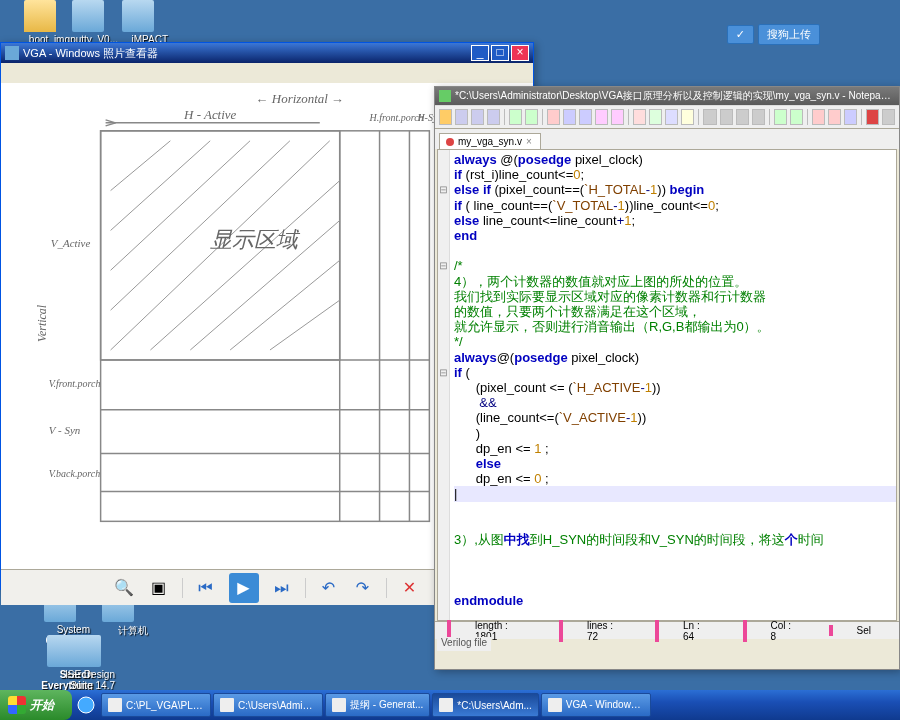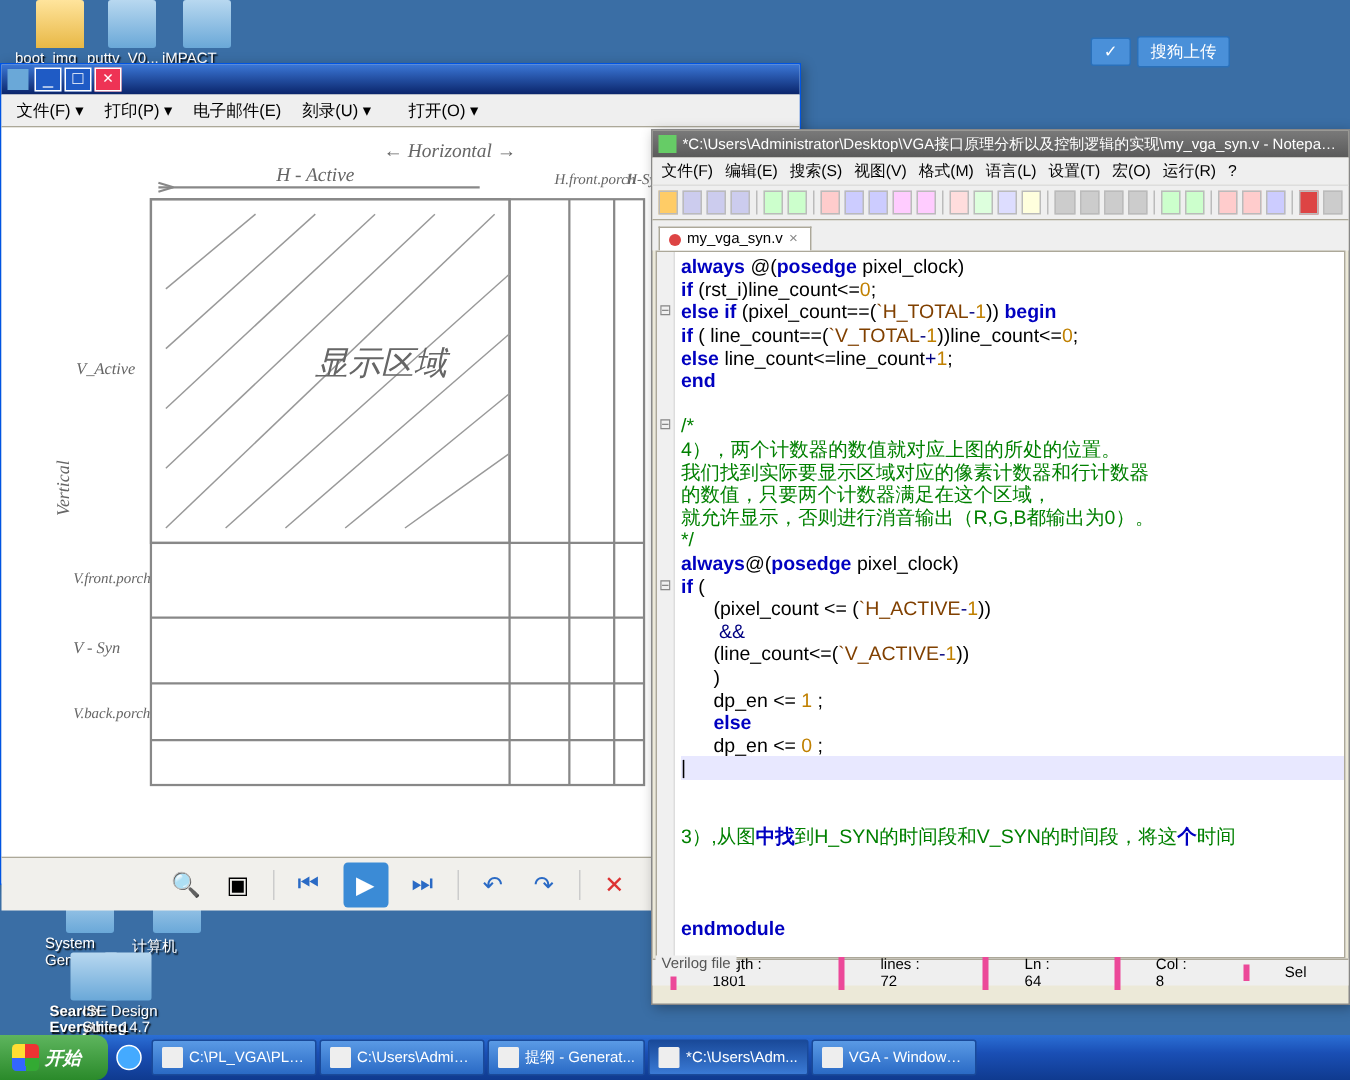--- a/index.html
+++ b/index.html
@@ -1,38 +1,38 @@
 <!DOCTYPE html>
 <html><head>
 <meta charset="utf-8">
 <style>
 * { margin: 0; padding: 0; box-sizing: border-box; font-family: "Microsoft YaHei", Tahoma, sans-serif; }
 body { width: 900px; height: 720px; background: #3a6ea5; overflow: hidden; position: relative; }
 
 
-.desktop-icon { position: absolute; width: 60px; text-align: left; color: #fff; font-size: 10px; cursor: pointer; }
+.desktop-icon { position: absolute; width: 60px; text-align: right; color: #fff; font-size: 10px; cursor: pointer; }
 .desktop-icon .ico { width: 32px; height: 32px; margin: 0 auto 2px; display: flex; align-items: center; justify-content: center; }
 .desktop-icon .lbl { text-shadow: 1px 1px 1px #000; }
 .folder-ico { background: linear-gradient(#ffe49c, #e8b846); border-radius: 2px 2px 0 0; }
 .app-ico { background: linear-gradient(#b8d8f0, #6aa8d8); border-radius: 2px; }
 
 
 .topright { position: absolute; top: 24px; right: 80px; display: flex; gap: 4px; align-items: center; }
 .topright .badge { background: #4a90d9; color: #fff; padding: 2px 8px; font-size: 11px; border-radius: 2px; border: 1px solid #2a70b9; }
 
 
 .photoviewer { position: absolute; left: 0; top: 42px; width: 534px; height: 548px; background: #ece9d8; border: 1px solid #0054e3; box-shadow: 2px 2px 8px rgba(0,0,0,.3); }
 .photoviewer .titlebar { height: 20px; background: linear-gradient(#3b77d6, #0a246a); color: #fff; display: flex; align-items: center; padding: 0 4px; font-size: 11px; }
 .photoviewer .titlebar .title-icon { width: 14px; height: 14px; background: #6aa8d8; margin-right: 4px; }
 .photoviewer .titlebar .title { flex: 1; }
 .photoviewer .winbtns { display: flex; gap: 2px; }
 .photoviewer .winbtns span { width: 18px; height: 16px; background: #1f5bc5; border: 1px solid #fff; text-align: center; line-height: 12px; font-size: 12px; cursor: pointer; }
 .photoviewer .menubar { height: 22px; background: #efefef; border-bottom: 1px solid #aca899; display: flex; align-items: center; font-size: 11px; padding: 0 4px; gap: 2px; }
 .photoviewer .menubar span { padding: 2px 6px; cursor: pointer; }
-.photoviewer .img-area { background: #fff; height: 486px; position: relative; overflow: hidden; }
+.photoviewer .img-area { background: #fff; height: 486px; position: relative; overflow: hidden; margin-top: 20px; }
 .sketch { position: absolute; inset: 0; }
 .sketch line, .sketch rect, .sketch path { stroke: #888; stroke-width: 1.5; fill: none; }
 .sketch text { fill: #666; font: italic 13px "Comic Sans MS", cursive; }
 .sketch .hatchline { stroke: #999; stroke-width: 1; }
 .photoviewer .toolbar { height: 36px; background: #f1f0ec; border-top: 1px solid #aca899; display: flex; align-items: center; justify-content: center; gap: 12px; }
 .photoviewer .tbtn { width: 22px; height: 22px; display: flex; align-items: center; justify-content: center; cursor: pointer; border-radius: 2px; }
 .photoviewer .tbtn.big { width: 30px; height: 30px; background: #3b8bd6; color: #fff; border-radius: 3px; }
 
 
 .npp { position: absolute; left: 434px; top: 86px; width: 466px; height: 584px; background: #ece9d8; border: 1px solid #888; box-shadow: 2px 2px 8px rgba(0,0,0,.3); }
@@ -106,34 +106,27 @@
   </div>
 
 <div class="topright">
   <span class="badge">✓</span>
   <span class="badge">搜狗上传</span>
 </div>
 
 <div class="photoviewer">
   <div class="titlebar">
     <div class="title-icon"></div>
+    <div class="title">VGA - Windows 照片查看器</div>
     <div class="winbtns">
       <span>_</span>
       <span>□</span>
       <span style="background:#e35;">×</span>
     </div>
   </div>
-  <div class="menubar" id="pv-menus">
-      <span>文件(F) ▾</span>
-      <span>打印(P) ▾</span>
-      <span>电子邮件(E)</span>
-      <span>刻录(U) ▾</span>
-      <span style="border-left: 1px solid rgb(170, 170, 170); margin: 0px 4px; padding: 0px;"></span>
-      <span>打开(O) ▾</span>
-    </div>
   <div class="img-area">
     <svg class="sketch" viewBox="0 0 534 486">
       <text x="300" y="20" text-anchor="middle">← Horizontal →</text>
       <line x1="105" y1="40" x2="320" y2="40"></line>
         <line x1="105" y1="37" x2="115" y2="40"></line>
         <line x1="105" y1="43" x2="115" y2="40"></line>
       <text x="210" y="36" text-anchor="middle">H - Active</text>
       <text x="370" y="38" style="font-size:10px">H.front.porch</text>
       <text x="418" y="38" style="font-size:10px">H-Sy</text>
       <rect x="100" y="48" width="240" height="230"></rect>
@@ -175,32 +168,20 @@
     <span style="border-left:1px solid #ccc;height:20px"></span>
     <div class="tbtn" style="color:#d33">✕</div>
   </div>
 </div>
 
 <div class="npp">
   <div class="titlebar">
     <span style="width:12px;height:12px;background:#6c6;margin-right:4px"></span>
     <div class="title">*C:\Users\Administrator\Desktop\VGA接口原理分析以及控制逻辑的实现\my_vga_syn.v - Notepad++ [Adm</div>
   </div>
-  <div class="menubar" id="npp-menus">
-      <span>文件(F)</span>
-      <span>编辑(E)</span>
-      <span>搜索(S)</span>
-      <span>视图(V)</span>
-      <span>格式(M)</span>
-      <span>语言(L)</span>
-      <span>设置(T)</span>
-      <span>宏(O)</span>
-      <span>运行(R)</span>
-      <span>?</span>
-    </div>
   <div class="iconbar" id="npp-iconbar">
       <div class="ib" style="background: rgb(255, 204, 102);"></div>
       <div class="ib" style="background: rgb(204, 204, 238);"></div>
       <div class="ib" style="background: rgb(204, 204, 238);"></div>
       <div class="ib" style="background: rgb(204, 204, 238);"></div>
       <span style="border-left: 1px solid rgb(187, 187, 187); height: 16px; margin: 0px 1px;"></span>
       <div class="ib" style="background: rgb(204, 255, 204);"></div>
       <div class="ib" style="background: rgb(204, 255, 204);"></div>
       <span style="border-left: 1px solid rgb(187, 187, 187); height: 16px; margin: 0px 1px;"></span>
       <div class="ib" style="background: rgb(255, 204, 204);"></div>

